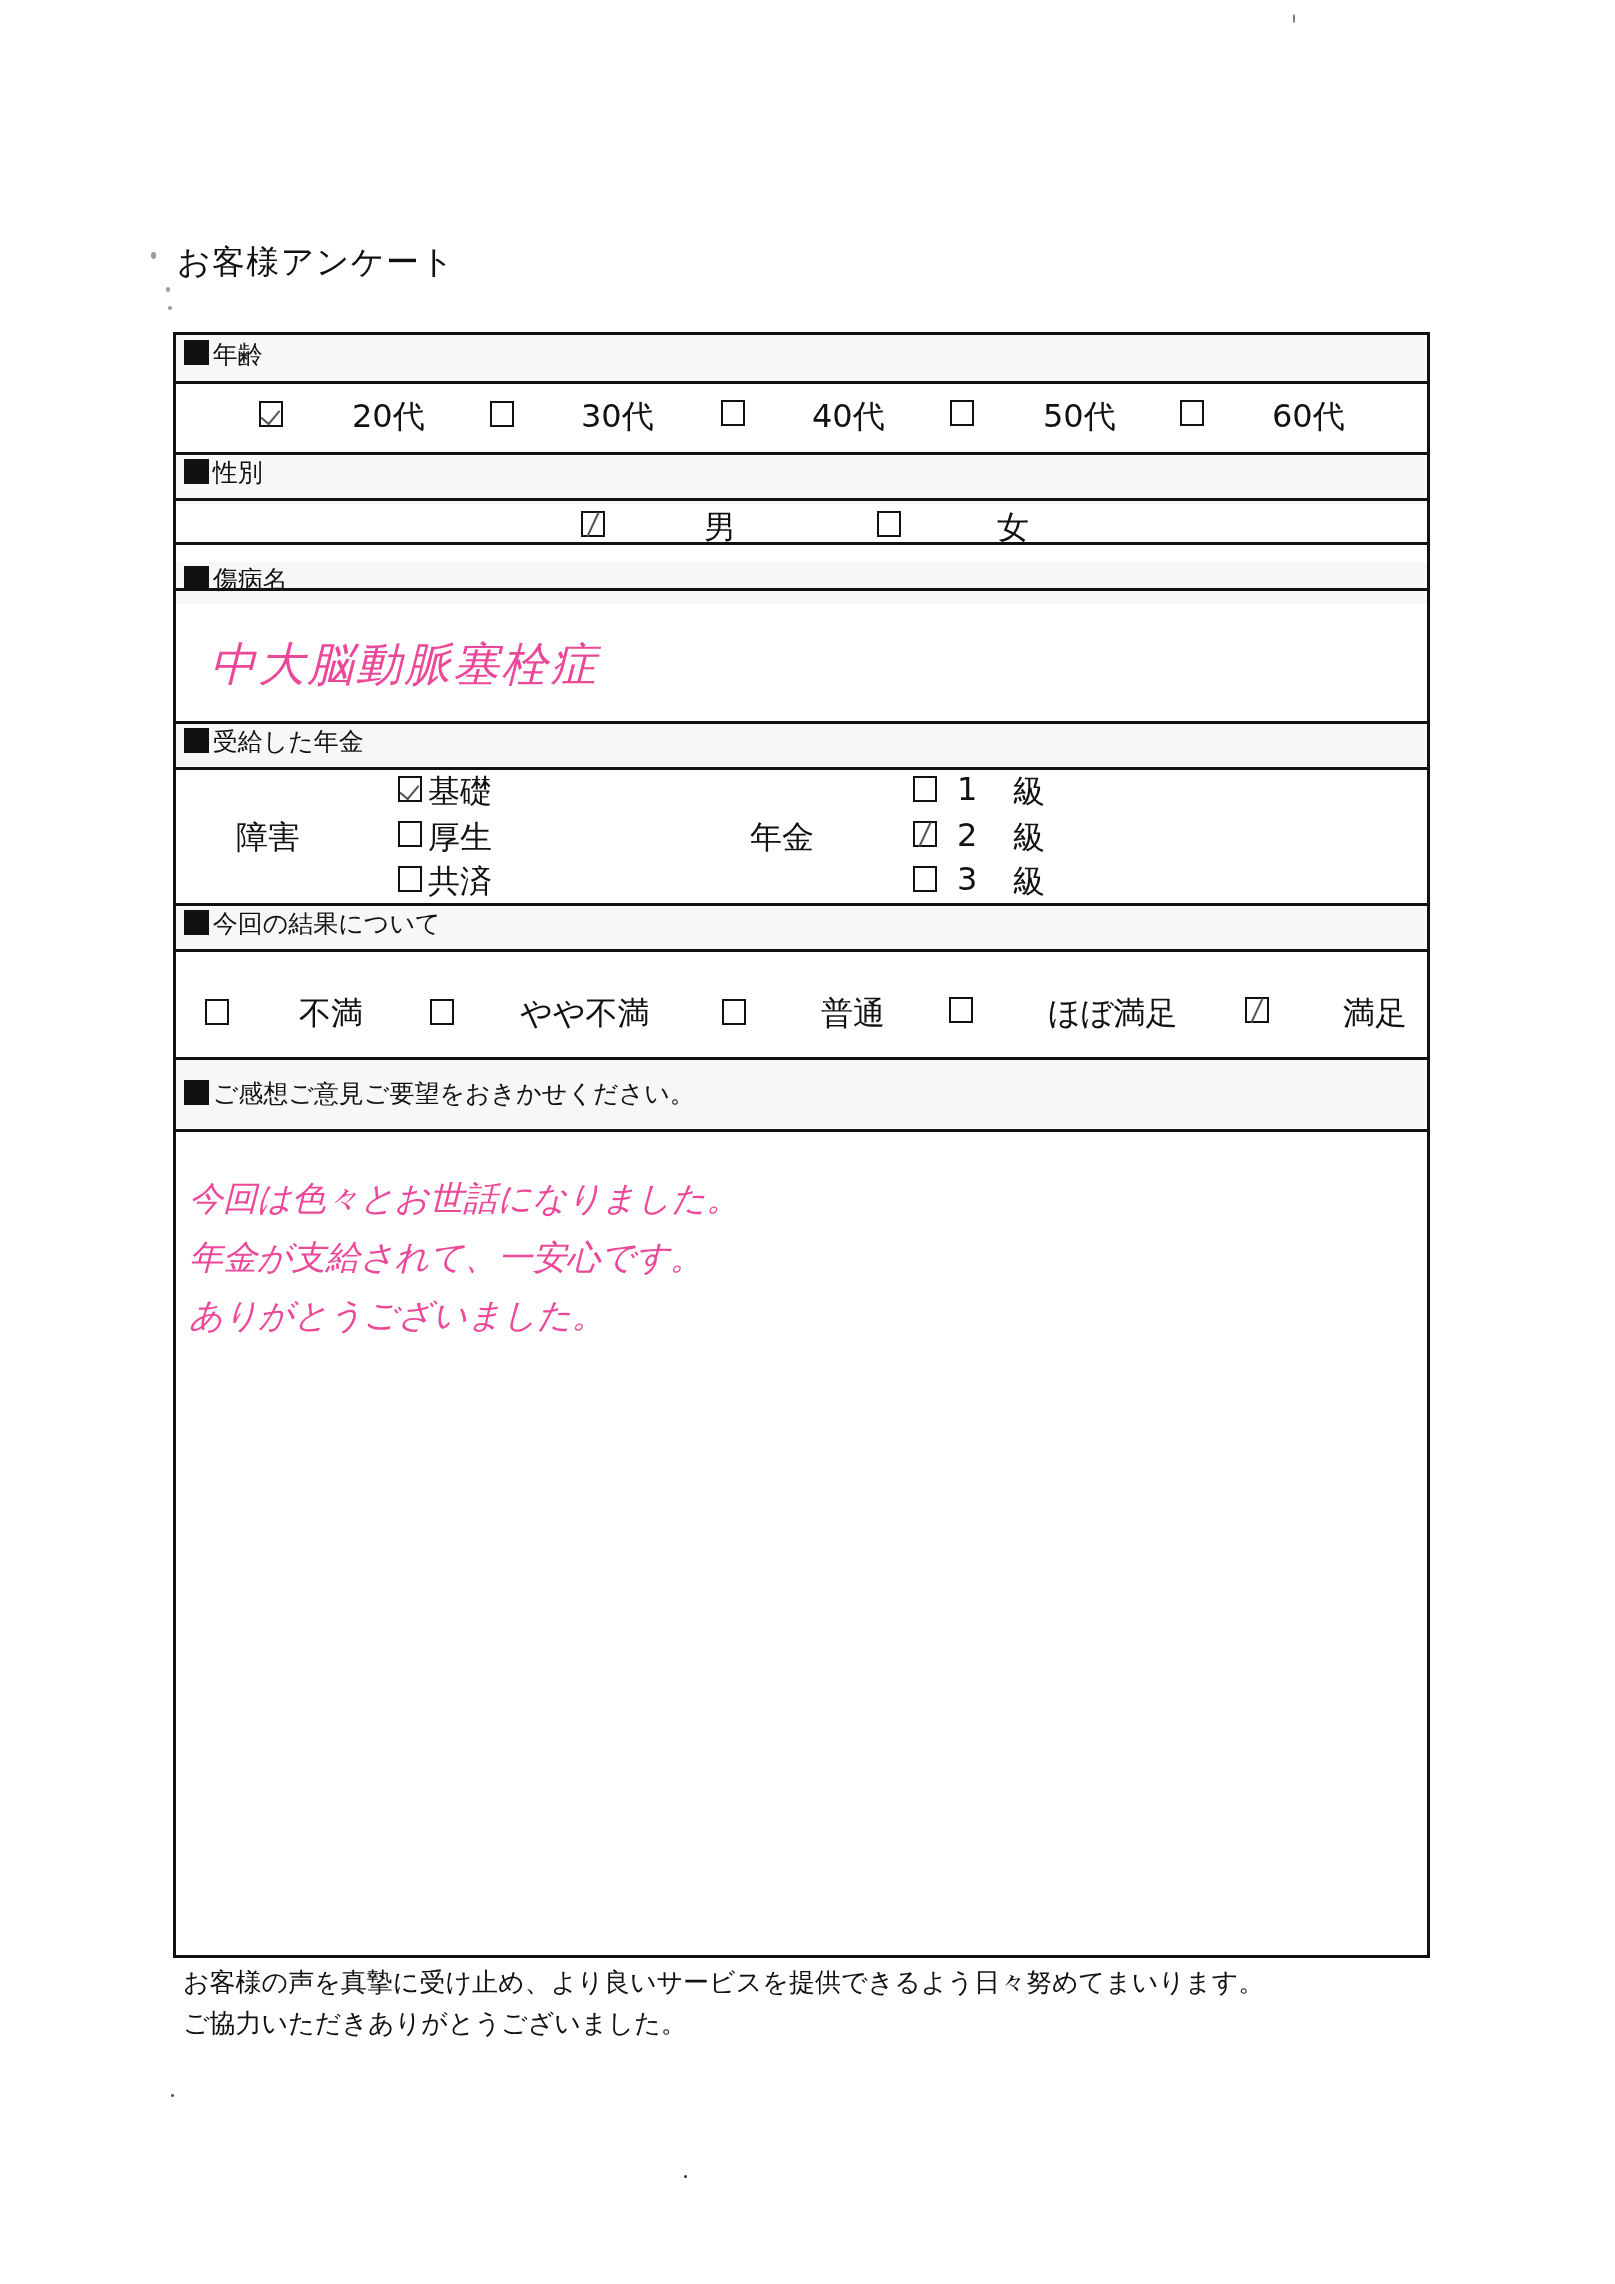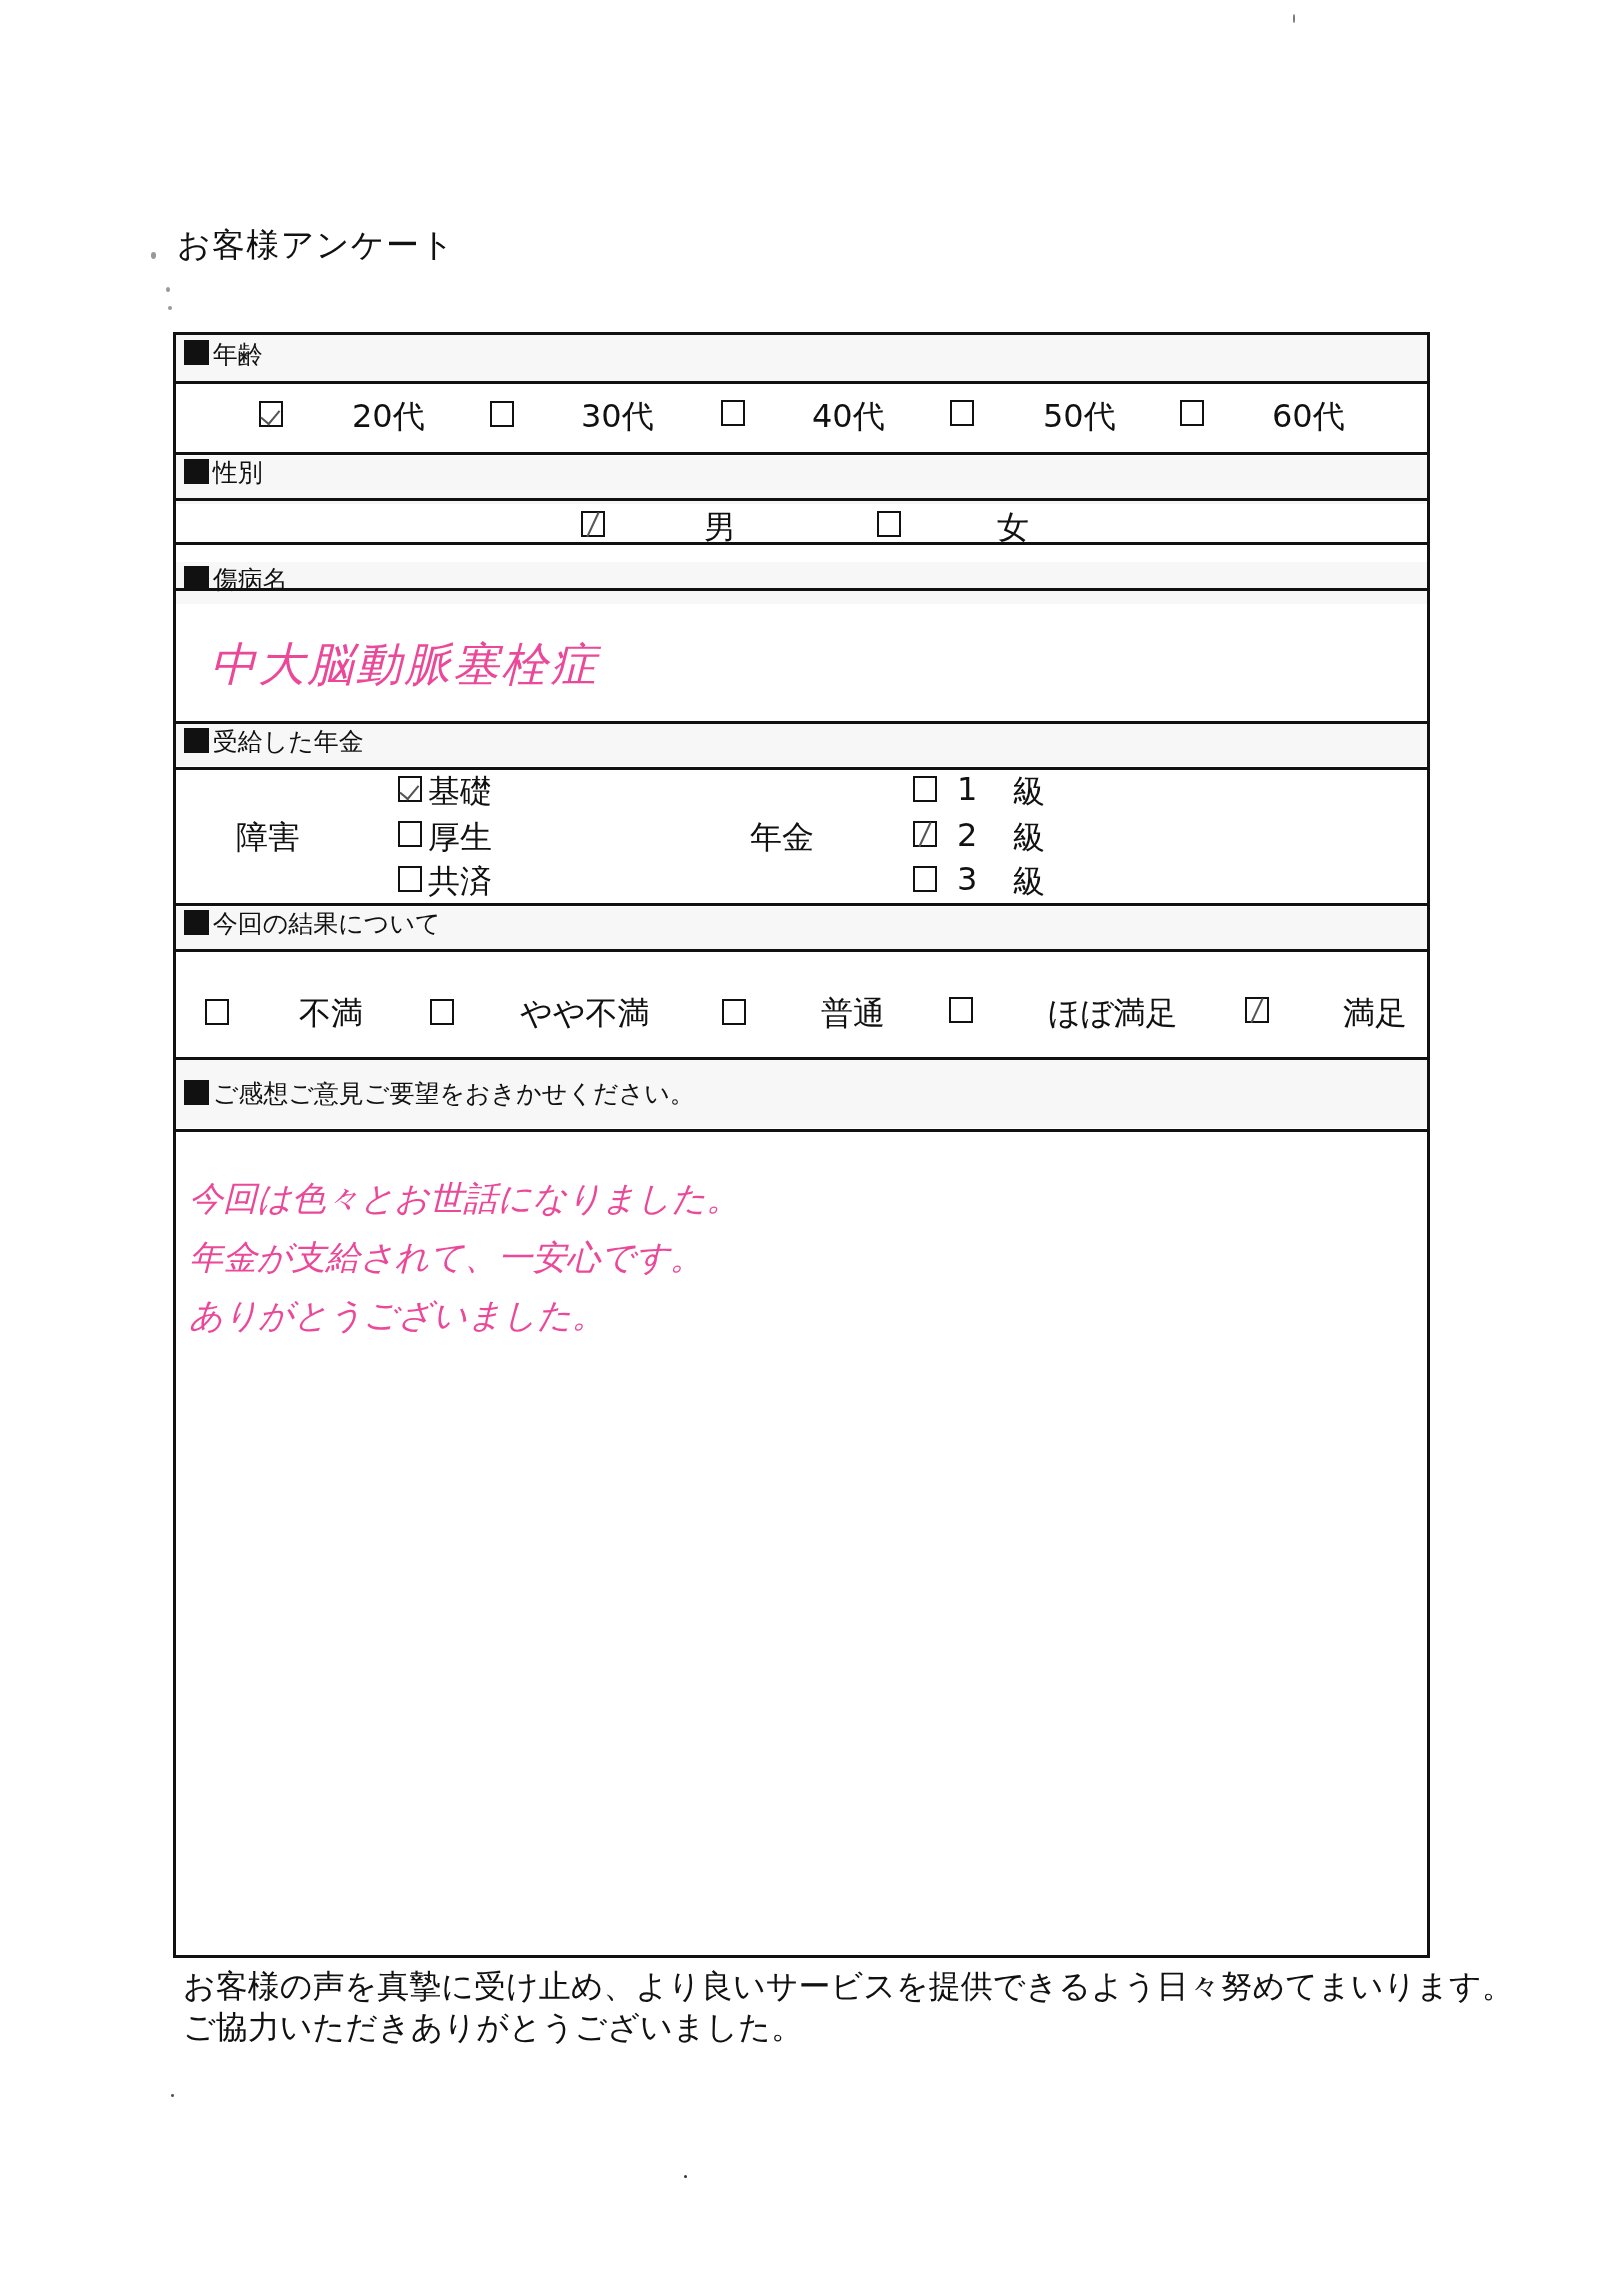--- a/index.html
+++ b/index.html
@@ -1,38 +1,38 @@
 <!DOCTYPE html>
 <html style="font-size:10.4px"><head>
 <meta charset="utf-8">
 <style>
   html, body { margin:0; padding:0; }
   body {
     width:1616px; height:2284px; background:#ffffff; position:relative; overflow:hidden;
     font-family:"DejaVu Sans", sans-serif; color:#111;
   }
   .abs { position:absolute; }
-  .title { left:177px; top:223px; font-size:33px; letter-spacing:1.3px; }
+  .title { left:177px; top:240px; font-size:33px; letter-spacing:1.3px; }
   .form { left:173px; top:332px; width:1257px; height:1626px; border:3.3px solid #111; box-sizing:border-box; }
   .hline { position:absolute; left:0; width:100%; height:3.3px; background:#111; }
   .sec-head { position:absolute; left:0; width:100%; background:#f7f7f7; }
   .sec-head span.sq { display:inline-block; width:25px; height:25px; background:#111; margin-right:3.9px; vertical-align:-2.6px; }
   .sec-label { position:absolute; left:7.8px; font-size:25px; white-space:nowrap; }
   .cb { position:absolute; width:23.5px; height:26px; border:2px solid #111; box-sizing:border-box; background:#fff; }
   .cb.checked::after {
     content:""; position:absolute; left:3.9px; top:2.6px; width:9px; height:15.6px;
     border-right:2px solid #555; border-bottom:2px solid #555; transform:rotate(40deg);
   }
   .cb.slash::after {
     content:""; position:absolute; left:9px; top:-2px; width:2px; height:27px;
     background:#555; transform:rotate(25deg);
   }
   .opt { position:absolute; font-size:32px; white-space:nowrap; }
   .hand { position:absolute; font-family:"DejaVu Serif", serif; font-style:italic; color:#ec4899; white-space:nowrap; }
-  .foot { position:absolute; font-size:32px; white-space:nowrap; }
+  .foot { position:absolute; font-size:26px; white-space:nowrap; }
   .speck { position:absolute; background:#999; border-radius:50%; }
 </style>
 </head>
 <body>
 
 <div class="speck" style="left:151px;top:252px;width:5.2px;height:6.5px;"></div>
 <div class="speck" style="left:166px;top:287px;width:3.9px;height:5.2px;"></div>
 <div class="speck" style="left:168px;top:306px;width:3.9px;height:3.9px;"></div>
 <div class="speck" style="left:1293px;top:14.3px;width:2px;height:9px;background:#777;"></div>
 <div class="speck" style="left:684px;top:2175px;width:3.3px;height:3.3px;background:#333;"></div>

